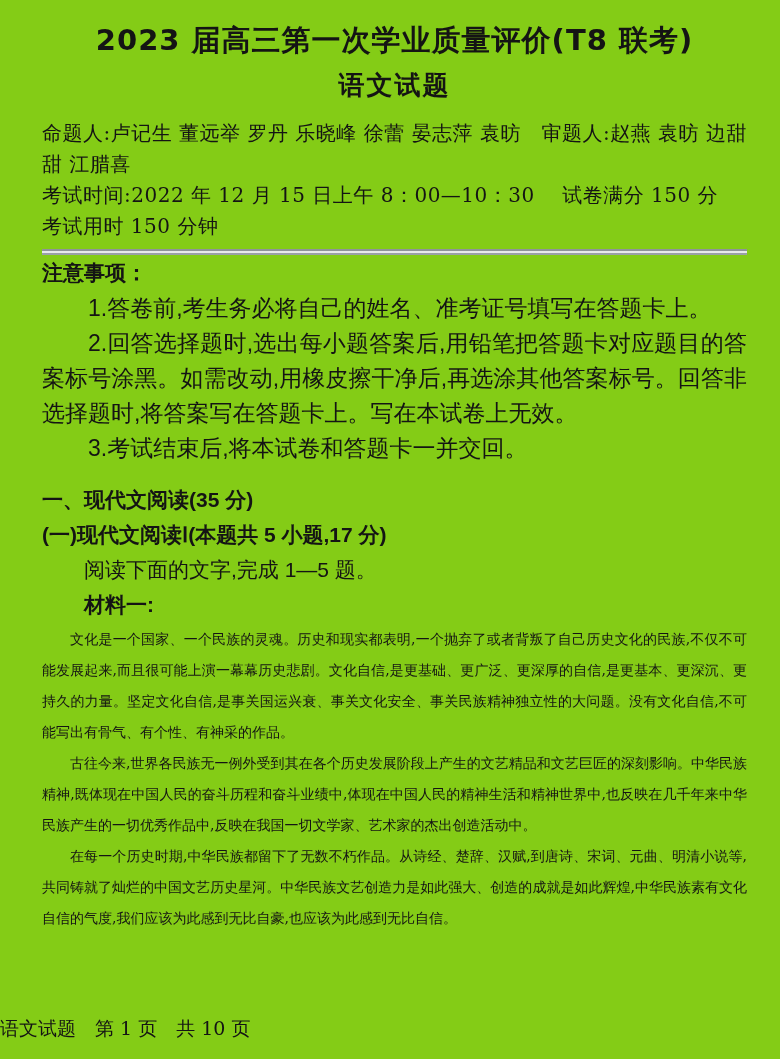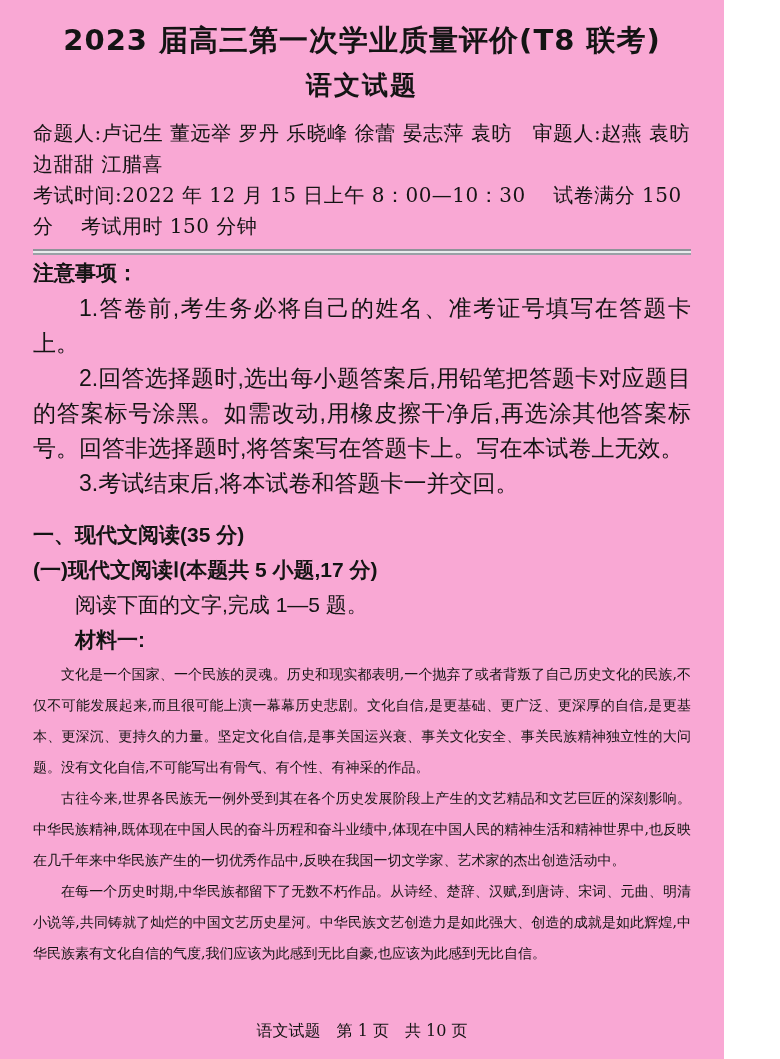--- a/index.html
+++ b/index.html
@@ -5,23 +5,23 @@
   * { margin:0; padding:0; box-sizing:border-box; }
   html, body { background:#ffffff; }
   body {
     width:780px; height:1059px;
     font-family:"Liberation Sans", sans-serif;
     color:#141414;
     -webkit-font-smoothing:antialiased;
   }
   .page {
     position:relative;
-    width:724px; height:1059px;
-    background:#f9a8d4;
-    padding:18px 33px 0 33px;
+    width:780px; height:1059px;
+    background:#84cc16;
+    padding:18px 33px 0 42px;
     overflow:hidden;
   }
   .title {
     text-align:center;
     font-size:29px;
     font-weight:bold;
     font-family:"DejaVu Sans", sans-serif;
     letter-spacing:1px;
     line-height:36px;
     margin-top:4px;
@@ -87,22 +87,22 @@
     font-family:"DejaVu Serif", serif;
     line-height:31px;
     text-indent:2em;
     text-align:justify;
     word-break:break-all;
   }
   .footer {
     position:absolute;
     left:0; right:0;
     bottom:17px;
-    text-align:center;
-    font-size:16px;
+    text-align:left;
+    font-size:19px;
     font-family:"DejaVu Serif", serif;
     white-space:pre-wrap;
   }
 </style>
 </head>
 <body>
 
 <div class="page">
 
   <h1 class="title">2023 届高三第一次学业质量评价(T8 联考)</h1>

